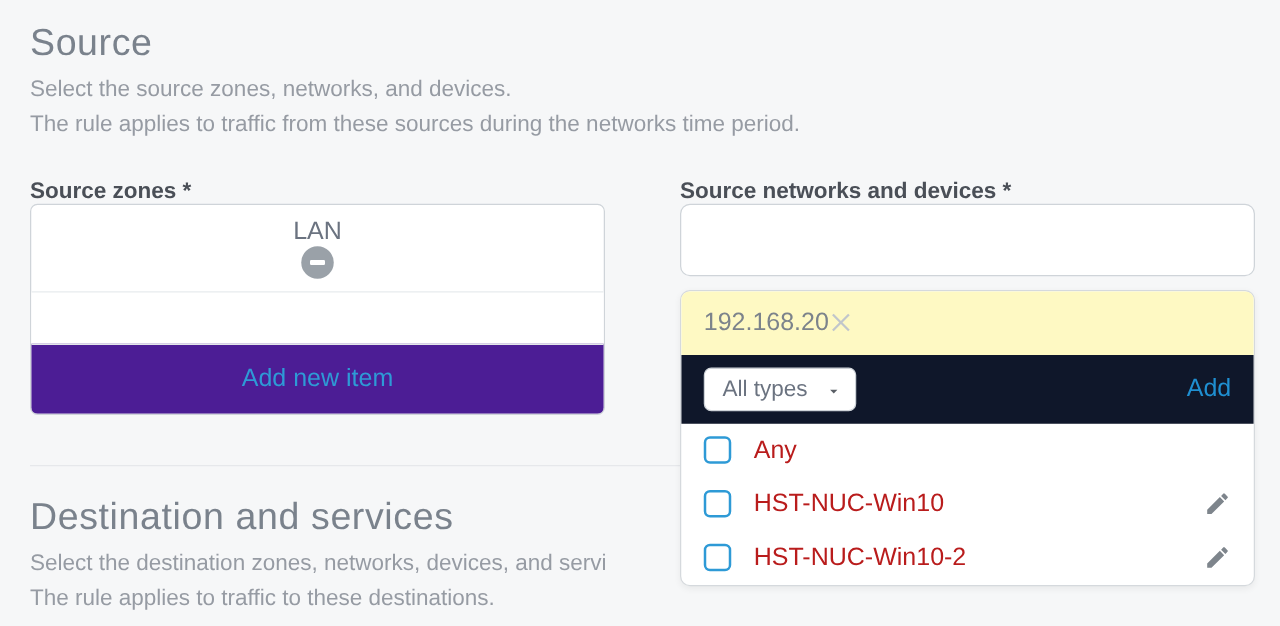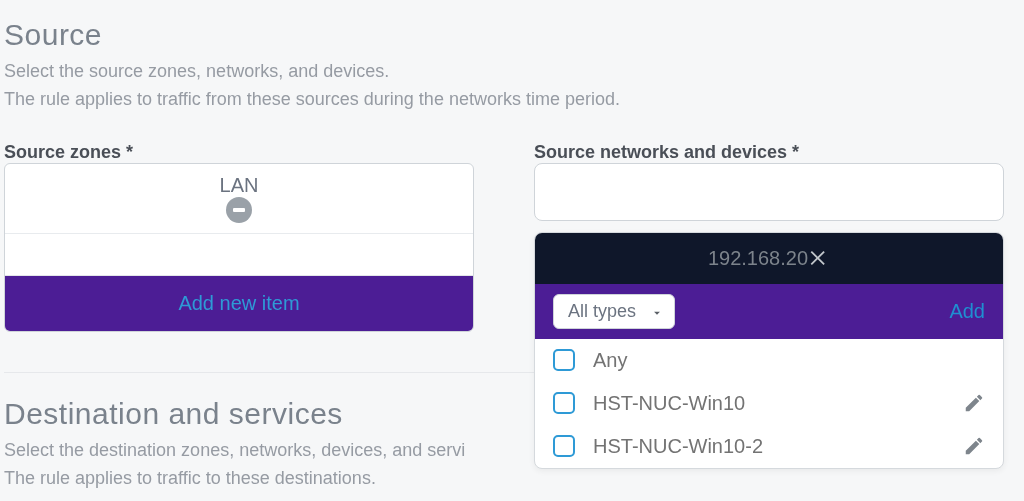--- a/index.html
+++ b/index.html
@@ -7,21 +7,21 @@
     margin: 0;
     padding: 0;
     width: 1024px;
     height: 501px;
     font-family: -apple-system, BlinkMacSystemFont, "Segoe UI", Arial, sans-serif;
     background: #f6f7f8;
     color: #6b7380;
     overflow: hidden;
   }
   .page {
-    padding: 18px 20px 0 4px;
+    padding: 18px 20px 0 24px;
     position: relative;
   }
   h2.section-title {
     margin: 0 0 6px 0;
     font-size: 30px;
     font-weight: 400;
     color: #7a828c;
     letter-spacing: 0.5px;
   }
   .section-desc {
@@ -96,40 +96,40 @@
     position: absolute;
     left: 0; right: 0;
     top: 90px;
     background: #fff;
     border: 1px solid #d5d9dd;
     border-radius: 8px;
     box-shadow: 0 2px 6px rgba(0,0,0,0.06);
     overflow: hidden;
   }
   .dd-search {
-    background: #0f172a;
-    display: flex;
-    align-items: center;
-    justify-content: center;
+    background: #fef9c3;
+    display: flex;
+    align-items: center;
+    justify-content: flex-start;
     padding: 14px 18px;
     font-size: 20px;
     color: #7c838b;
   }
   .dd-clear {
     color: #b9bfc5;
     cursor: pointer;
     display: flex; align-items: center;
   }
   .dd-clear svg { width: 22px; height: 22px; fill: #c1c6cb; }
   .dd-toolbar {
     display: flex;
     align-items: center;
     justify-content: space-between;
     padding: 10px 18px;
-    background: #4c1d95;
+    background: #0f172a;
   }
   .type-select {
     border: 1px solid #cfd4d9;
     border-radius: 6px;
     padding: 6px 38px 6px 14px;
     font-size: 18px;
     color: #6b7380;
     background: #fff;
     position: relative;
     display: inline-flex;
@@ -147,21 +147,21 @@
     color: #1f8fd1;
     font-size: 20px;
     font-weight: 500;
     cursor: pointer;
   }
   .dd-option {
     display: flex;
     align-items: center;
     padding: 10px 18px;
     font-size: 20px;
-    color: #737373;
+    color: #b91c1c;
     gap: 18px;
   }
   .chk {
     width: 22px; height: 22px;
     border: 2px solid #2e9ad6;
     border-radius: 5px;
     flex: 0 0 auto;
     cursor: pointer;
     background: #fff;
   }

